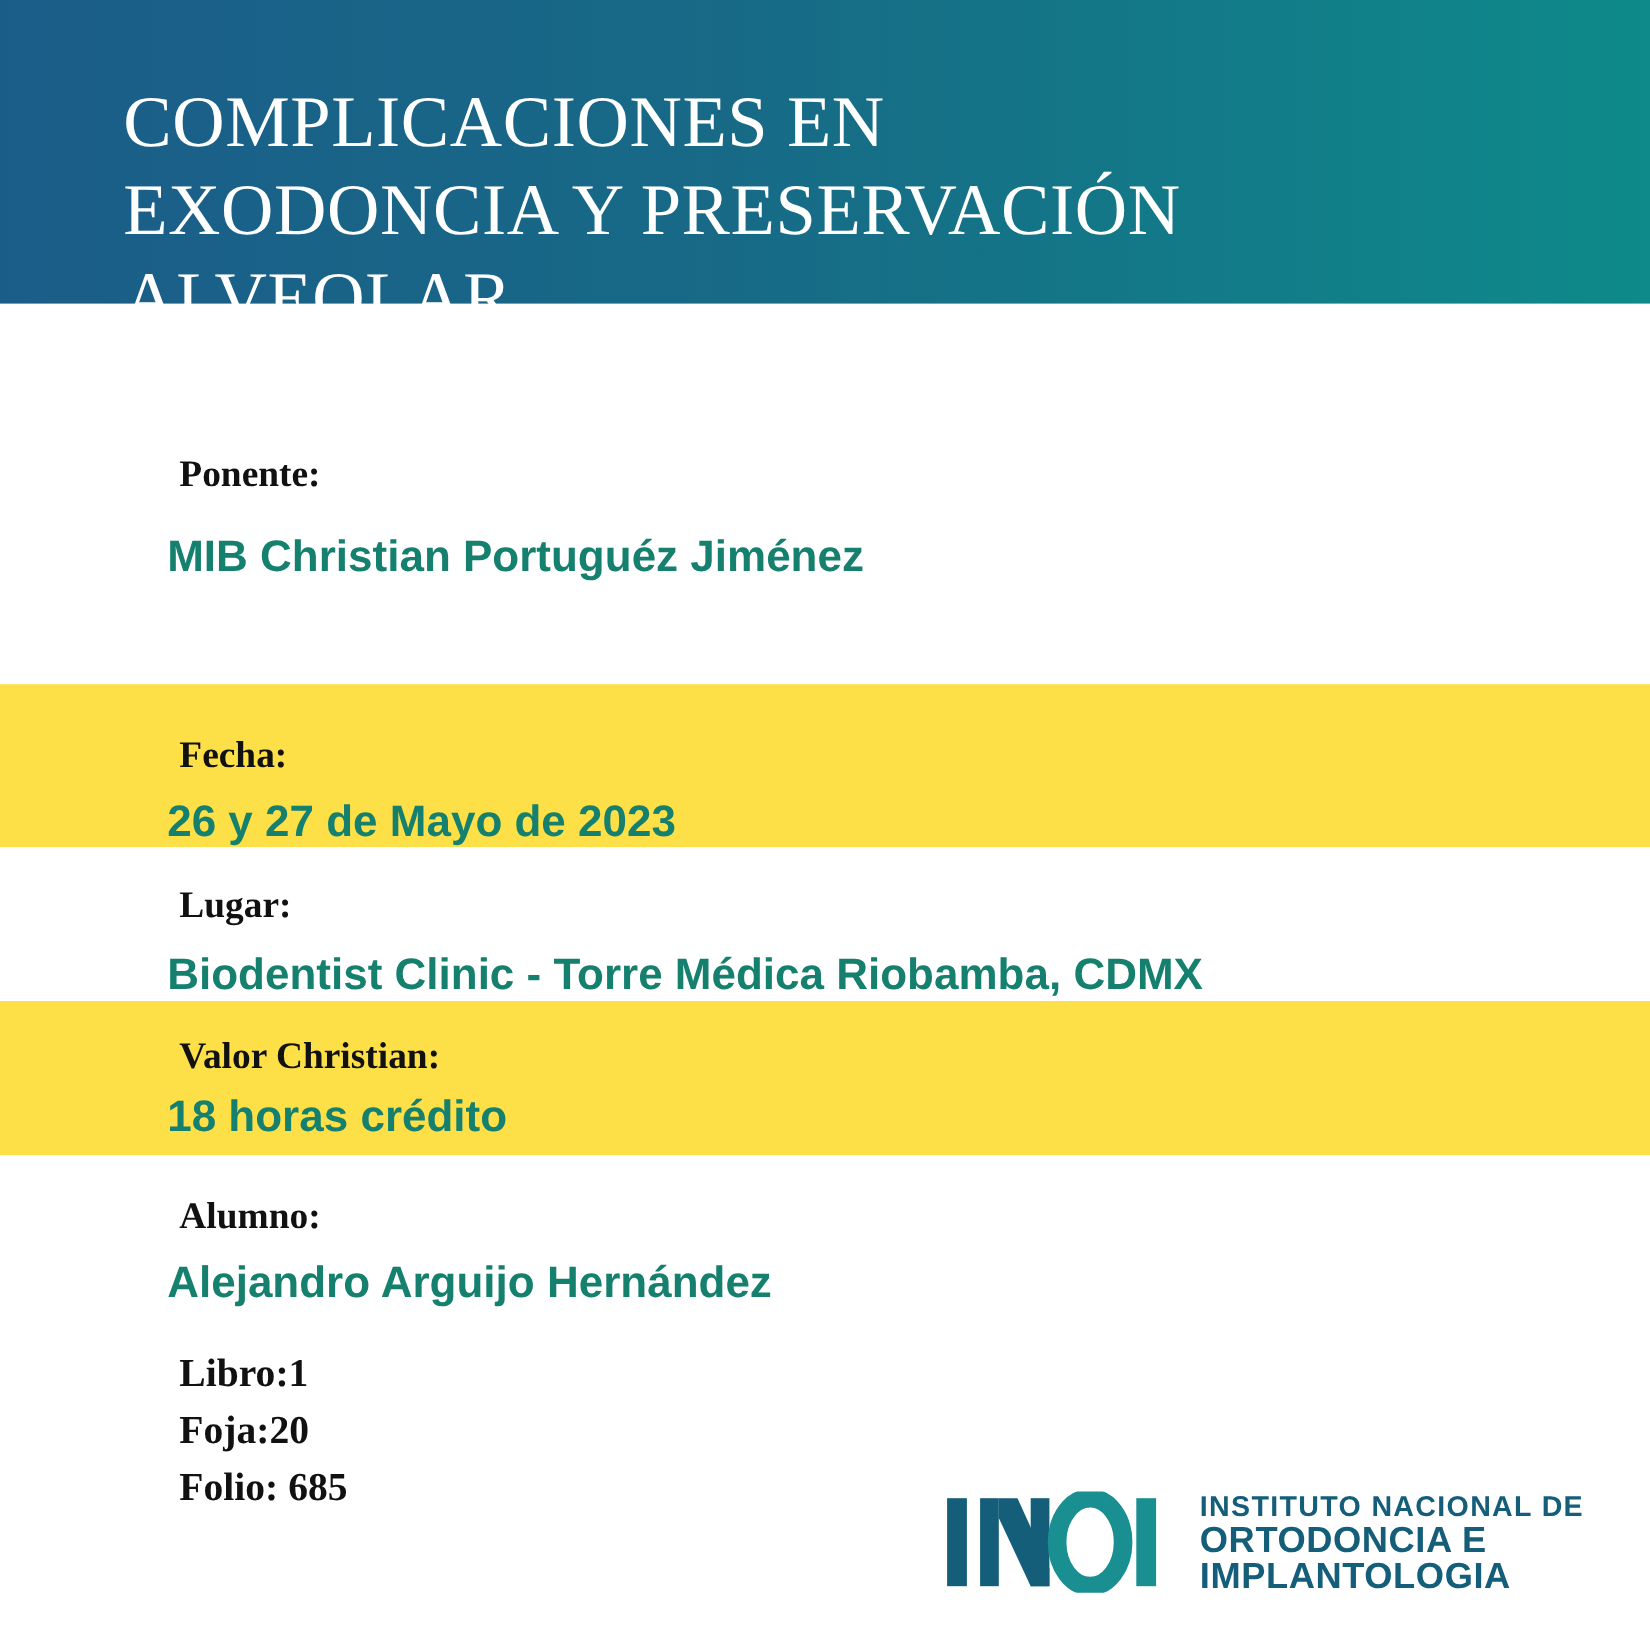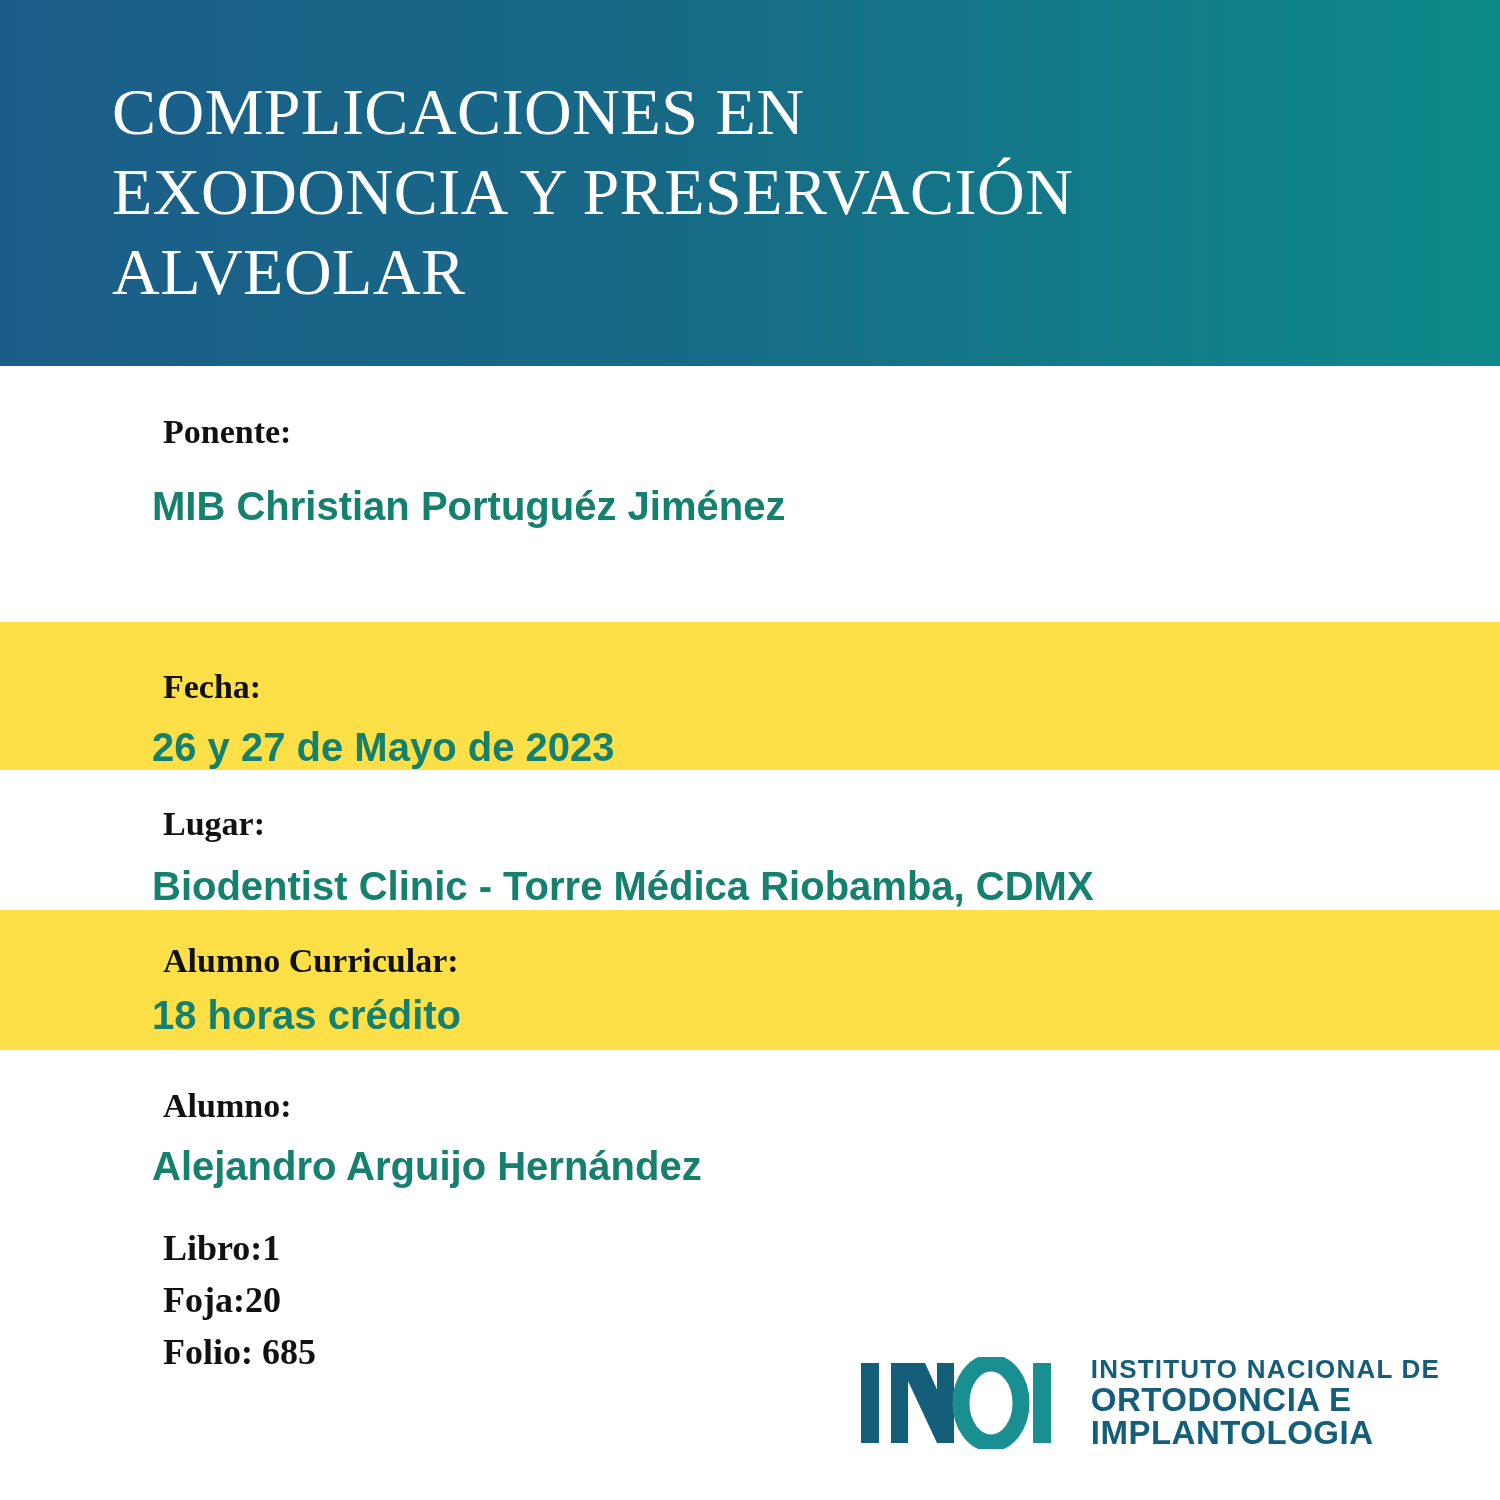--- a/index.html
+++ b/index.html
@@ -19,21 +19,21 @@
     height: 1500px;
     background: #ffffff;
   }
 
   
   .header {
     position: absolute;
     left: 0;
     top: 0;
     width: 1500px;
-    height: 366px;
+    height: 276px;
     background: linear-gradient(90deg, #1b5d89 0%, #176a86 45%, #0e8a8a 100%);
     box-sizing: border-box;
   }
   .header-title {
     position: absolute;
     left: 112px;
     top: 72px;
     width: 1200px;
     color: #ffffff;
     font-family: "Liberation Serif", serif;
@@ -103,21 +103,21 @@
     line-height: 52px;
   }
   .registry div { white-space: pre; }
 
   
   .logo {
     position: absolute;
     right: 60px;
     bottom: 50px;
     display: flex;
-    align-items: center;
+    align-items: flex-start;
     gap: 14px;
   }
   .logo-mark {
     display: block;
   }
   .logo-text {
     font-family: "Liberation Sans", sans-serif;
     font-weight: bold;
     color: #155e7a;
     line-height: 1.02;
@@ -149,21 +149,21 @@
       <div class="row-label">Fecha:</div>
       <div class="row-value">26 y 27 de Mayo de 2023</div>
     </div>
 
     <div class="row row-lugar">
       <div class="row-label">Lugar:</div>
       <div class="row-value">Biodentist Clinic - Torre Médica Riobamba, CDMX</div>
     </div>
 
     <div class="row row-valor shaded">
-      <div class="row-label">Alumno Curricular:</div>
+      <div class="row-label">Valor Christian:</div>
       <div class="row-value">18 horas crédito</div>
     </div>
 
     <div class="row row-alumno">
       <div class="row-label">Alumno:</div>
       <div class="row-value">Alejandro Arguijo Hernández</div>
     </div>
 
   </div>
 

